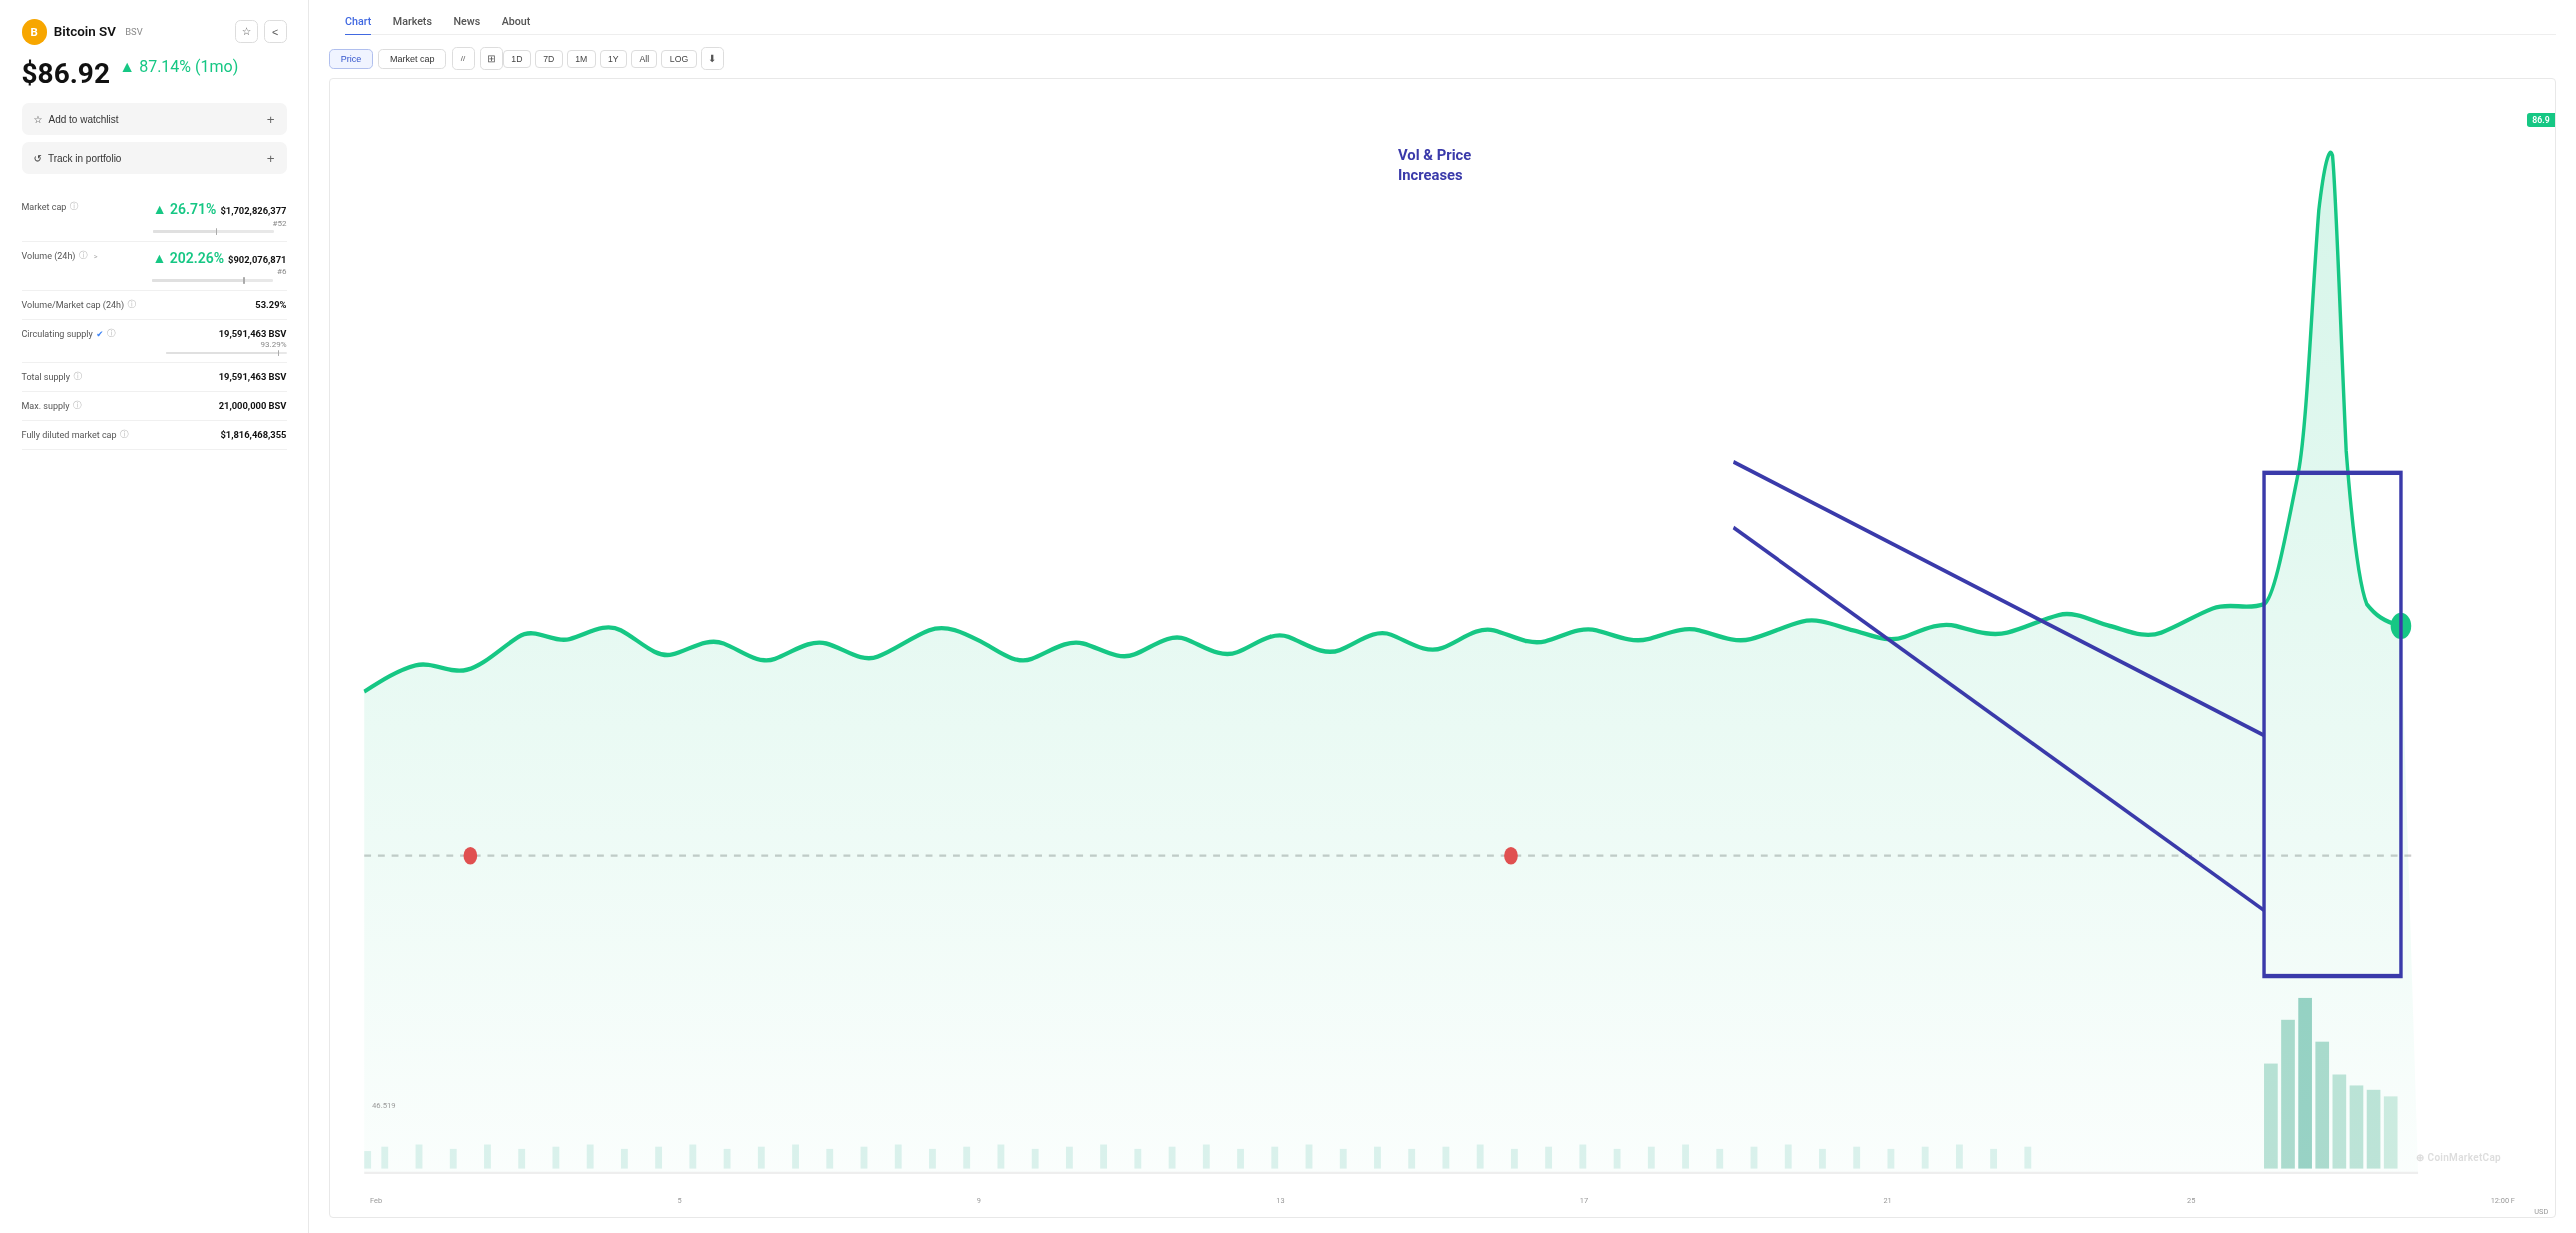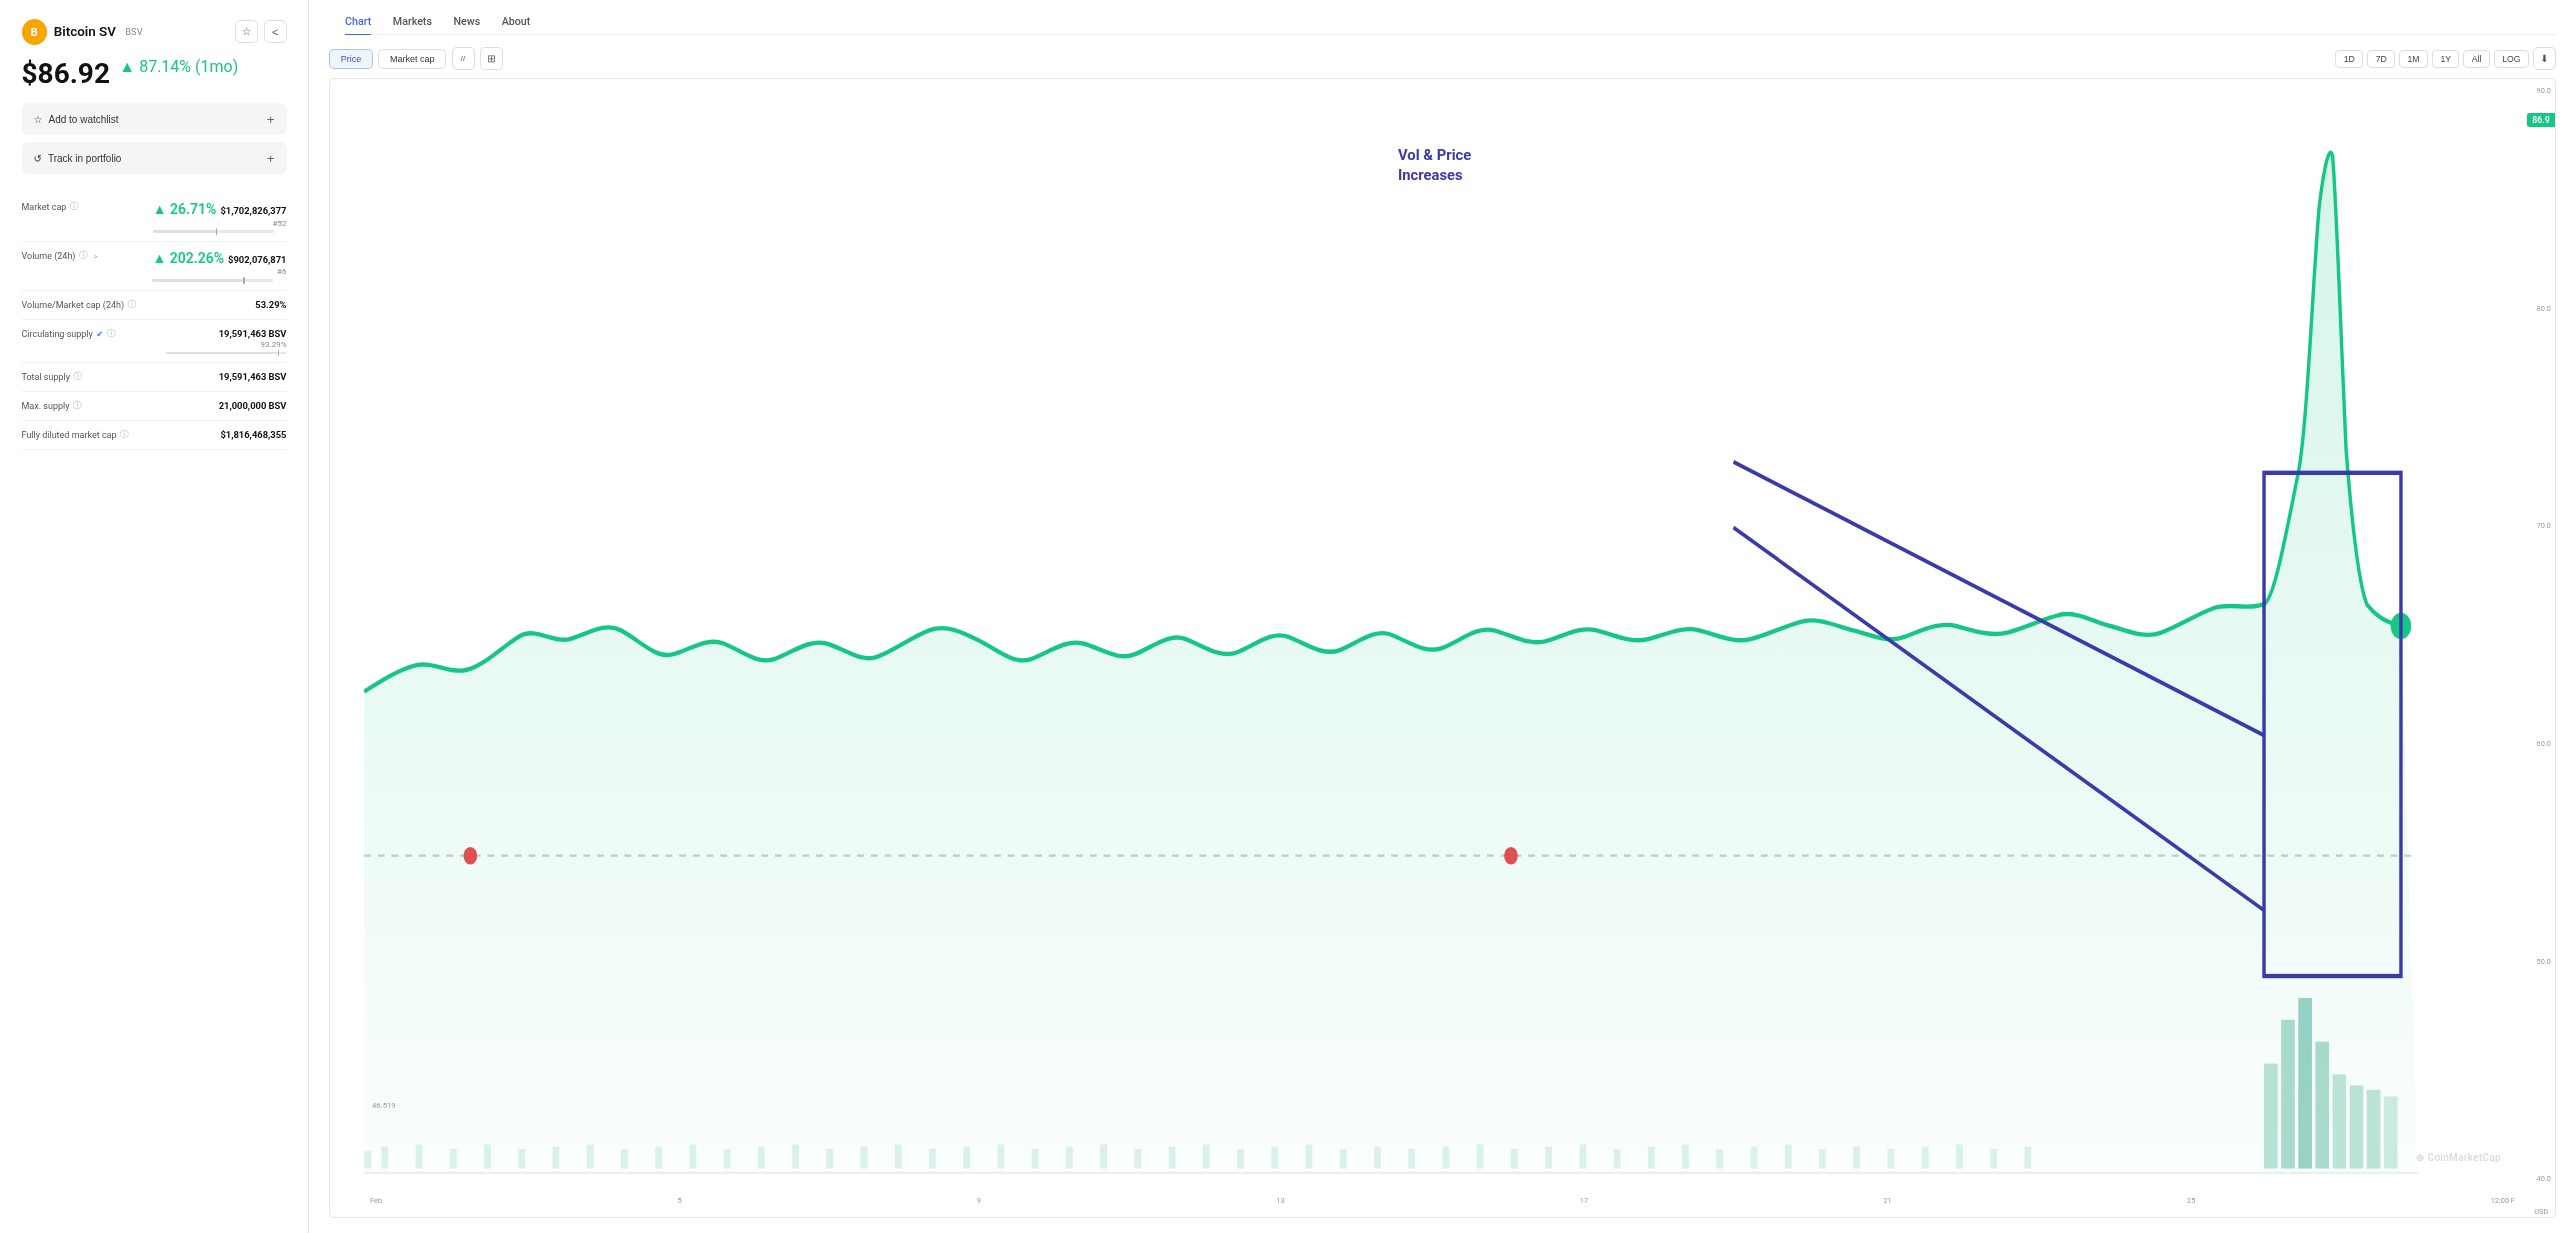--- a/index.html
+++ b/index.html
@@ -190,21 +190,20 @@
       cursor: pointer;
       border-bottom: 1.3px solid transparent;
       margin-bottom: -1px;
     }
     .tab.active {
       color: #4169e1;
       border-bottom: 1.7px solid #4169e1;
     }
     .chart-toolbar {
       display: flex;
-      justify-content: space-between;
       align-items: center;
       margin-bottom: 8px;
     }
     .chart-left-tools {
       display: flex; gap: 5.4px; align-items: center;
     }
     .chart-type-btn {
       padding: 4px 10.7px;
       border: 1px solid #ddd;
       border-radius: 4.7px;
@@ -528,28 +527,20 @@
 
           <rect x="1130" y="180" width="80" height="230" fill="none" stroke="#3a3aaa" stroke-width="2"></rect>
 
           <line x1="820" y1="175" x2="1130" y2="300" stroke="#3a3aaa" stroke-width="1.8"></line>
           <line x1="820" y1="205" x2="1130" y2="380" stroke="#3a3aaa" stroke-width="1.8"></line>
 
           <line x1="20" y1="500" x2="1220" y2="500" stroke="#eee" stroke-width="1"></line>
         </svg>
 
         
-        <div class="y-axis-labels">
-          <span class="y-label">90.0</span>
-          <span class="y-label">80.0</span>
-          <span class="y-label">70.0</span>
-          <span class="y-label">60.0</span>
-          <span class="y-label">50.0</span>
-          <span class="y-label">40.0</span>
-        </div>
 
         
         <div class="current-price-badge">86.9</div>
 
         
         <div class="min-price-label">46.519</div>
 
         
         <div class="annotation-box">
           <span>Vol &amp; Price<br>Increases</span>

